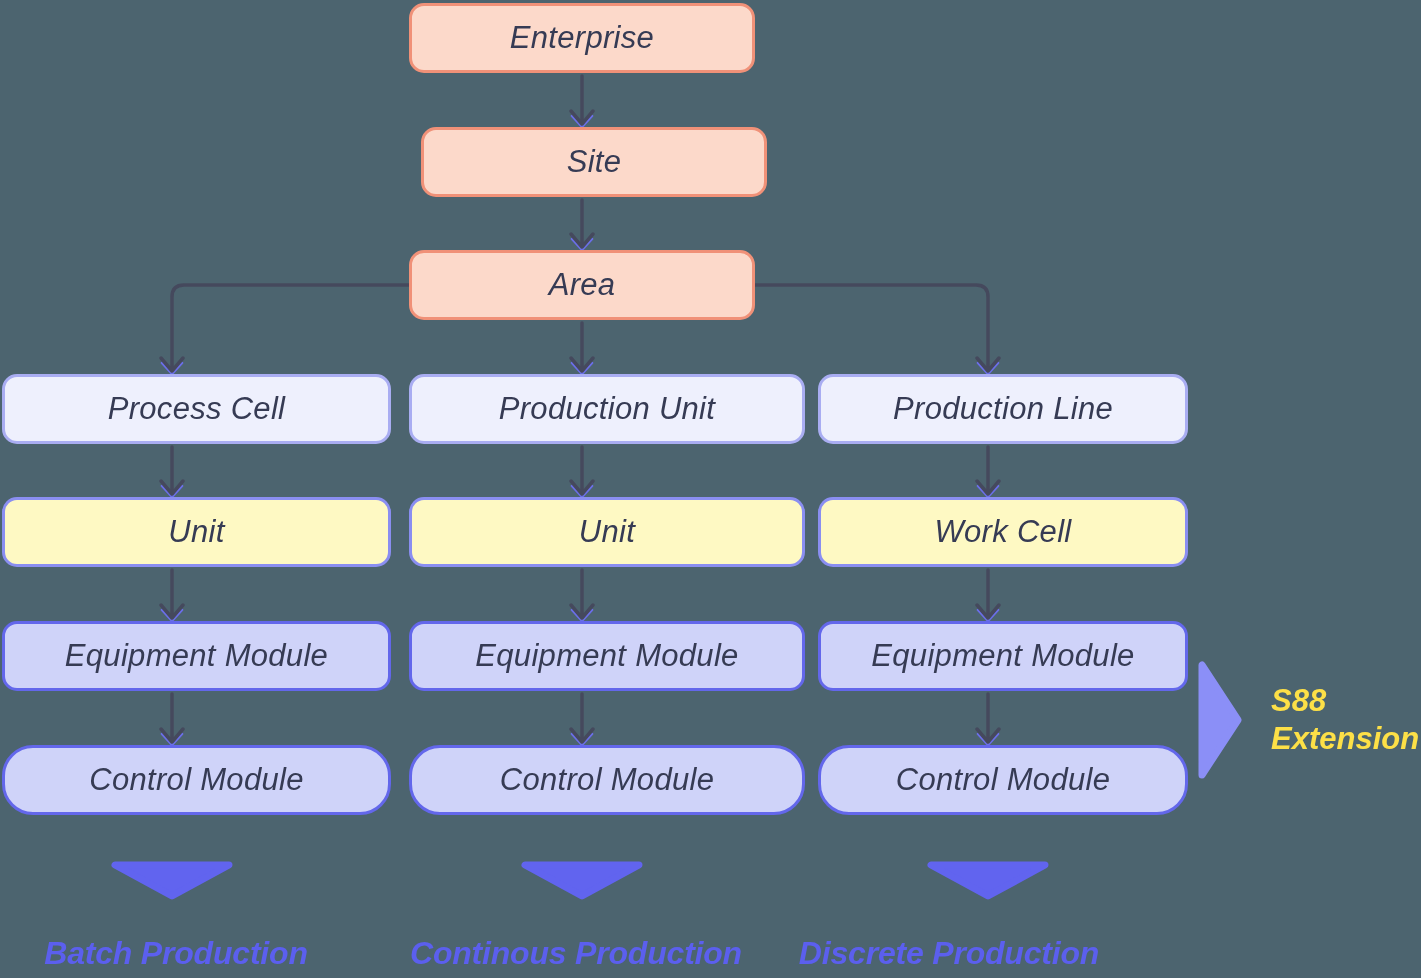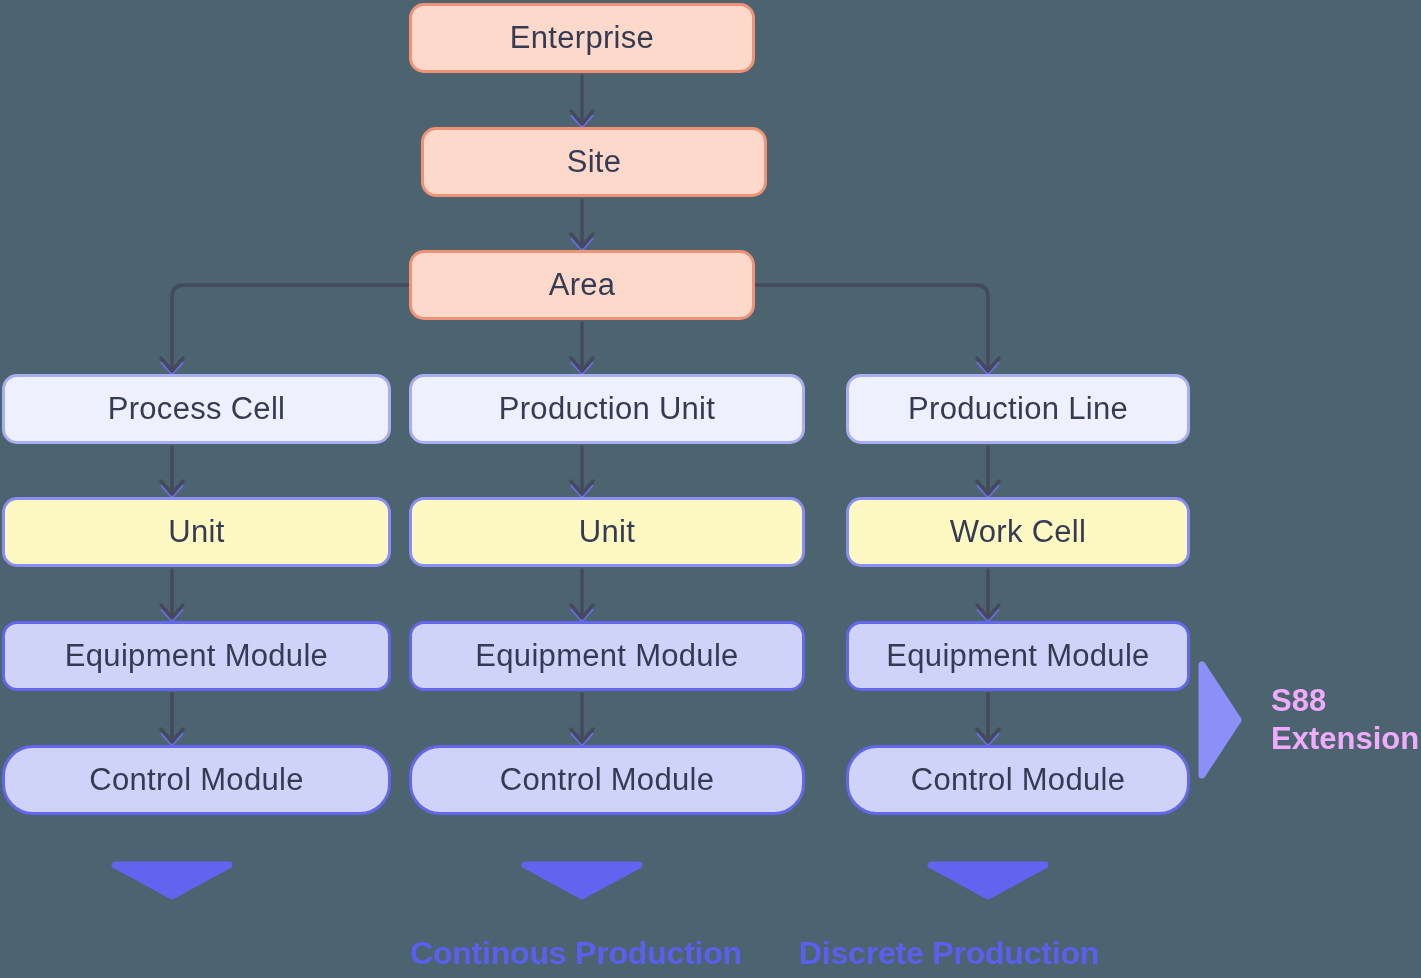--- a/index.html
+++ b/index.html
@@ -1,55 +1,56 @@
 <!DOCTYPE html>
 <html><head>
 <meta charset="utf-8">
 <style>
   html,body{margin:0;padding:0;background:#3b4a52;}
   .stage{
     position:relative;width:1421px;height:978px;overflow:hidden;
     background:#4C646F;
     font-family:"Liberation Sans", sans-serif;
+    font-style:italic;
   }
   .connectors{position:absolute;left:0;top:0;width:1421px;height:978px;}
   .node{
     position:absolute;height:70px;box-sizing:border-box;
     border:3.5px solid;border-radius:15px;
     display:flex;align-items:center;justify-content:center;
     font-size:31px;color:#363B54;letter-spacing:.3px;white-space:nowrap;
   }
   .peach{background:#FCD9CA;border-color:#F09178;}
   .lvl1{background:#EEF0FD;border-color:#A9ADF2;}
   .lvl2{background:#fef9c3;border-color:#8A8EF1;}
   .lvl3{background:#CFD3F9;border-color:#6367EB;}
 
   
   [data-name="node-enterprise"]{left:409px;top:3px;width:346px;}
   [data-name="node-site"]{left:409px;top:127px;width:346px;margin-left:12px;}
   [data-name="node-area"]{left:409px;top:250px;width:346px;}
   
   .c1{left:2px;width:389px;}
   .c2{left:409px;width:396px;}
-  .c3{left:846px;width:344px;}
+  .c3{left:818px;width:370px;}
   
   .r1{top:374px;} .r2{top:497px;} .r3{top:621px;} .r4{top:745px;border-radius:31px;}
 
   .prod-label{
     position:absolute;top:935px;transform:translateX(-50%);
     font-size:32px;font-weight:bold;color:#5B5FEE;white-space:nowrap;
     letter-spacing:-.2px;
   }
   [data-name="batch-production-label"]{left:176px;}
   [data-name="continuous-production-label"]{left:576px;}
   [data-name="discrete-production-label"]{left:949px;}
 
   .s88-note{
     position:absolute;left:1271px;top:682px;
-    font-size:31px;font-weight:bold;color:#f0abfc;line-height:38px;
+    font-size:31px;font-weight:bold;color:#fde047;line-height:38px;
     white-space:nowrap;
   }
   .s88-note span{display:block;}
 </style>
 </head>
 <body>
 
 <div class="stage" data-name="s95-hierarchy-diagram">
 
   <svg class="connectors" data-name="connector-layer" viewBox="0 0 1421 978" xmlns="http://www.w3.org/2000/svg">
@@ -96,20 +97,21 @@
   <div class="node lvl1 c2 r1" data-name="node-production-unit">Production Unit</div>
   <div class="node lvl2 c2 r2" data-name="node-unit-continuous">Unit</div>
   <div class="node lvl3 c2 r3" data-name="node-equipment-module-continuous">Equipment Module</div>
   <div class="node lvl3 c2 r4" data-name="node-control-module-continuous">Control Module</div>
 
   <div class="node lvl1 c3 r1" data-name="node-production-line">Production Line</div>
   <div class="node lvl2 c3 r2" data-name="node-work-cell">Work Cell</div>
   <div class="node lvl3 c3 r3" data-name="node-equipment-module-discrete">Equipment Module</div>
   <div class="node lvl3 c3 r4" data-name="node-control-module-discrete">Control Module</div>
 
+  <div class="prod-label" data-name="batch-production-label">Batch Production</div>
   <div class="prod-label" data-name="continuous-production-label">Continous Production</div>
   <div class="prod-label" data-name="discrete-production-label">Discrete Production</div>
 
   <div class="s88-note" data-name="s88-extension-label">
     <span data-name="s88-extension-line1">S88</span>
     <span data-name="s88-extension-line2">Extension</span>
   </div>
 
 </div>
 

